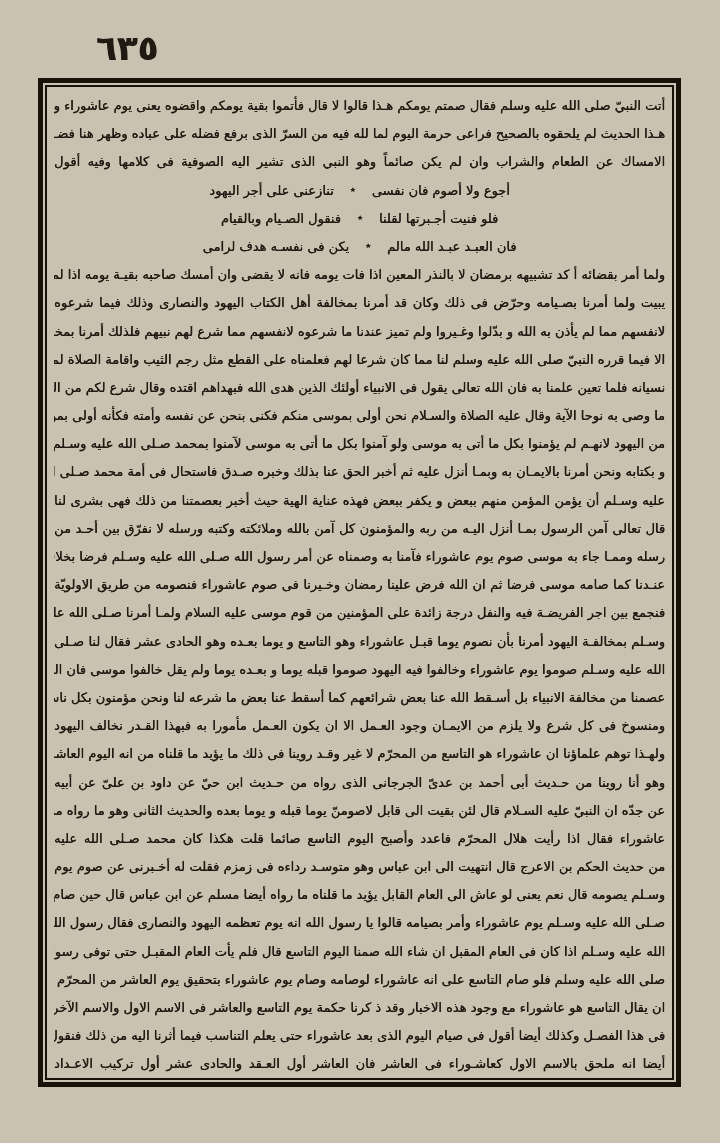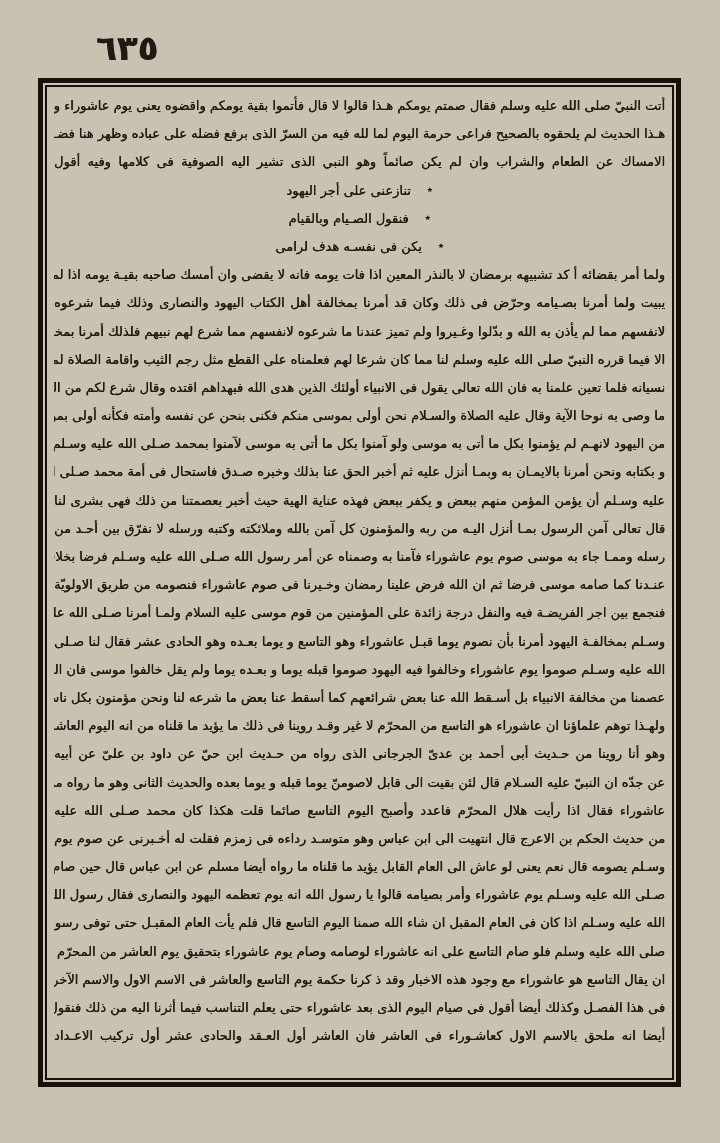--- a/index.html
+++ b/index.html
@@ -76,28 +76,31 @@
       <div class="text-block">
 
         <div>
             <div class="line">أتت النبيّ صلى الله عليه وسلم فقال صمتم يومكم هـذا قالوا لا قال فأتموا بقية يومكم واقضوه يعنى يوم عاشوراء وان كان</div>
             <div class="line">هـذا الحديث لم يلحقوه بالصحيح فراعى حرمة اليوم لما لله فيه من السرّ الذى برفع فضله على عباده وظهر هنا فضـل</div>
             <div class="line">الامساك عن الطعام والشراب وان لم يكن صائماً وهو النبي الذى تشير اليه الصوفية فى كلامها وفيه أقول</div>
           </div>
 
         <div>
             <div class="poem-line">
+              <span>أجوع ولا أصوم فان نفسى</span>
               <span class="poem-sep">٭</span>
               <span>تنازعنى على أجر اليهود</span>
             </div>
             <div class="poem-line">
+              <span>فلو فنيت أجـبرتها لقلنا</span>
               <span class="poem-sep">٭</span>
               <span>فنقول الصـيام وبالقيام</span>
             </div>
             <div class="poem-line">
+              <span>فان العبـد عبـد الله مالم</span>
               <span class="poem-sep">٭</span>
               <span>يكن فى نفسـه هدف لرامى</span>
             </div>
           </div>
 
         <div>
             <div class="line">ولما أمر بقضائه أ كد تشبيهه برمضان لا بالنذر المعين اذا فات يومه فانه لا يقضى وان أمسك صاحبه بقيـة يومه اذا لم</div>
             <div class="line">يبيت ولما أمرنا بصـيامه وحرّض فى ذلك وكان قد أمرنا بمخالفة أهل الكتاب اليهود والنصارى وذلك فيما شرعوه</div>
             <div class="line">لانفسهم مما لم يأذن به الله و بدّلوا وغـيروا ولم تميز عندنا ما شرعوه لانفسهم مما شرع لهم نبيهم فلذلك أمرنا بمخالفتهم</div>
             <div class="line">الا فيما قرره النبيّ صلى الله عليه وسلم لنا مما كان شرعا لهم فعلمناه على القطع مثل رجم الثيب واقامة الصلاة لمن تذ كر بعد</div>
@@ -106,20 +109,21 @@
             <div class="line">من اليهود لانهـم لم يؤمنوا بكل ما أتى به موسى ولو آمنوا بكل ما أتى به موسى لآمنوا بمحمد صـلى الله عليه وسـلم</div>
             <div class="line">و بكتابه ونحن أمرنا بالايمـان به وبمـا أنزل عليه ثم أخبر الحق عنا بذلك وخبره صـدق فاستحال فى أمة محمد صـلى الله</div>
             <div class="line">عليه وسـلم أن يؤمن المؤمن منهم ببعض و يكفر ببعض فهذه عناية الهية حيث أخبر بعصمتنا من ذلك فهى بشرى لنا</div>
             <div class="line">قال تعالى آمن الرسول بمـا أنزل اليـه من ربه والمؤمنون كل آمن بالله وملائكته وكتبه ورسله لا نفرّق بين أحـد من</div>
             <div class="line">رسله وممـا جاء به موسى صوم يوم عاشوراء فآمنا به وصمناه عن أمر رسول الله صـلى الله عليه وسـلم فرضا بخلاف</div>
             <div class="line">عنـدنا كما صامه موسى فرضا ثم ان الله فرض علينا رمضان وخـيرنا فى صوم عاشوراء فنصومه من طريق الاولويّة</div>
             <div class="line">فنجمع بين اجر الفريضـة فيه والنفل درجة زائدة على المؤمنين من قوم موسى عليه السلام ولمـا أمرنا صـلى الله عليه</div>
             <div class="line">وسـلم بمخالفـة اليهود أمرنا بأن نصوم يوما قبـل عاشوراء وهو التاسع و يوما بعـده وهو الحادى عشر فقال لنا صـلى</div>
             <div class="line">الله عليه وسـلم صوموا يوم عاشوراء وخالفوا فيه اليهود صوموا قبله يوما و بعـده يوما ولم يقل خالفوا موسى فان الله قد</div>
             <div class="line">عصمنا من مخالفة الانبياء بل أسـقط الله عنا بعض شرائعهم كما أسقط عنا بعض ما شرعه لنا ونحن مؤمنون بكل ناسخ</div>
+            <div class="line">ومنسوخ فى كل شرع ولا يلزم من الايمـان وجود العـمل الا ان يكون العـمل مأمورا به فبهذا القـدر نخالف اليهود</div>
             <div class="line">ولهـذا توهم علماؤنا ان عاشوراء هو التاسع من المحرّم لا غير وقـد روينا فى ذلك ما يؤيد ما قلناه من انه اليوم العاشر</div>
             <div class="line">وهو أنا روينا من حـديث أبى أحمد بن عدىّ الجرجانى الذى رواه من حـديث ابن حيّ عن داود بن علىّ عن أبيه</div>
             <div class="line">عن جدّه ان النبيّ عليه السـلام قال لئن بقيت الى قابل لاصومنّ يوما قبله و يوما بعده والحديث الثانى وهو ما رواه مسـلم</div>
             <div class="line">عاشوراء فقال اذا رأيت هلال المحرّم فاعدد وأصبح اليوم التاسع صائما قلت هكذا كان محمد صـلى الله عليه</div>
             <div class="line">من حديث الحكم بن الاعرج قال انتهيت الى ابن عباس وهو متوسـد رداءه فى زمزم فقلت له أخـبرنى عن صوم يوم</div>
             <div class="line">وسـلم يصومه قال نعم يعنى لو عاش الى العام القابل يؤيد ما قلناه ما رواه أيضا مسلم عن ابن عباس قال حين صام رسول الله</div>
             <div class="line">صـلى الله عليه وسـلم يوم عاشوراء وأمر بصيامه قالوا يا رسول الله انه يوم تعظمه اليهود والنصارى فقال رسول الله صلى</div>
             <div class="line">الله عليه وسـلم اذا كان فى العام المقبل ان شاء الله صمنا اليوم التاسع قال فلم يأت العام المقبـل حتى توفى رسول الله</div>
             <div class="line">صلى الله عليه وسلم فلو صام التاسع على انه عاشوراء لوصامه وصام يوم عاشوراء بتحقيق يوم العاشر من المحرّم فلا ينبغى</div>
             <div class="line">ان يقال التاسع هو عاشوراء مع وجود هذه الاخبار وقد ذ كرنا حكمة يوم التاسع والعاشر فى الاسم الاول والاسم الآخر</div>

